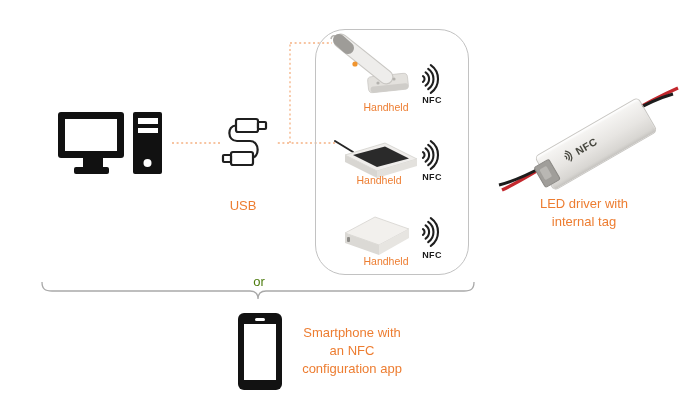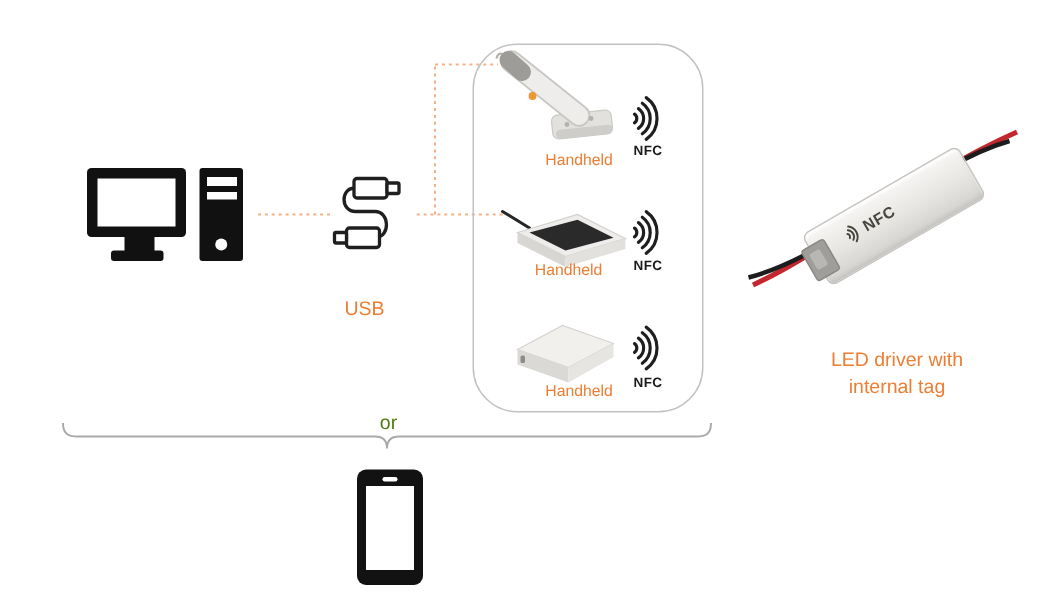--- a/index.html
+++ b/index.html
@@ -130,26 +130,29 @@
       </span>
     <span class="driver-print">
       <svg width="11" height="15" viewBox="0 0 11 15">
         <path d="M2.1 5.9 A2 2 0 0 1 2.1 9.1" fill="none" stroke="#47473f" stroke-width="1.3" stroke-linecap="round"></path>
         <path d="M3.6 3.8 A4.5 4.5 0 0 1 3.6 11.2" fill="none" stroke="#47473f" stroke-width="1.3" stroke-linecap="round"></path>
         <path d="M5 1.8 A7 7 0 0 1 5 13.2" fill="none" stroke="#47473f" stroke-width="1.3" stroke-linecap="round"></path>
       </svg>
       <span>NFC</span>
     </span>
   </div>
-  <div class="abs lbl" style="left:524px;top:195px;width:148px;line-height:18px;margin-top:36px;">LED driver with
+  <div class="abs lbl" style="left:510px;top:195px;width:148px;line-height:18px;">LED driver with
 internal tag</div>
 
   <svg class="abs" style="left:36px;top:274px;" width="444" height="32" viewBox="0 0 444 32">
     <path d="M6 8 C6 15 9 17 16 17 L214 17 C219 17 222 19 222 25 C222 19 225 17 230 17 L428 17 C435 17 438 15 438 8" fill="none" stroke="#a9a9a9" stroke-width="1.3"></path>
   </svg>
   <div class="abs gray-txt" style="left:243px;top:274px;width:32px;">or</div>
 
   <div class="abs phone">
     <span class="speaker"></span>
     <span class="screen"></span>
   </div>
+  <div class="abs lbl" style="left:281px;top:324px;width:142px;line-height:18px;">Smartphone with
+an NFC
+configuration app</div>
 
 </div>
 
 </body></html>

